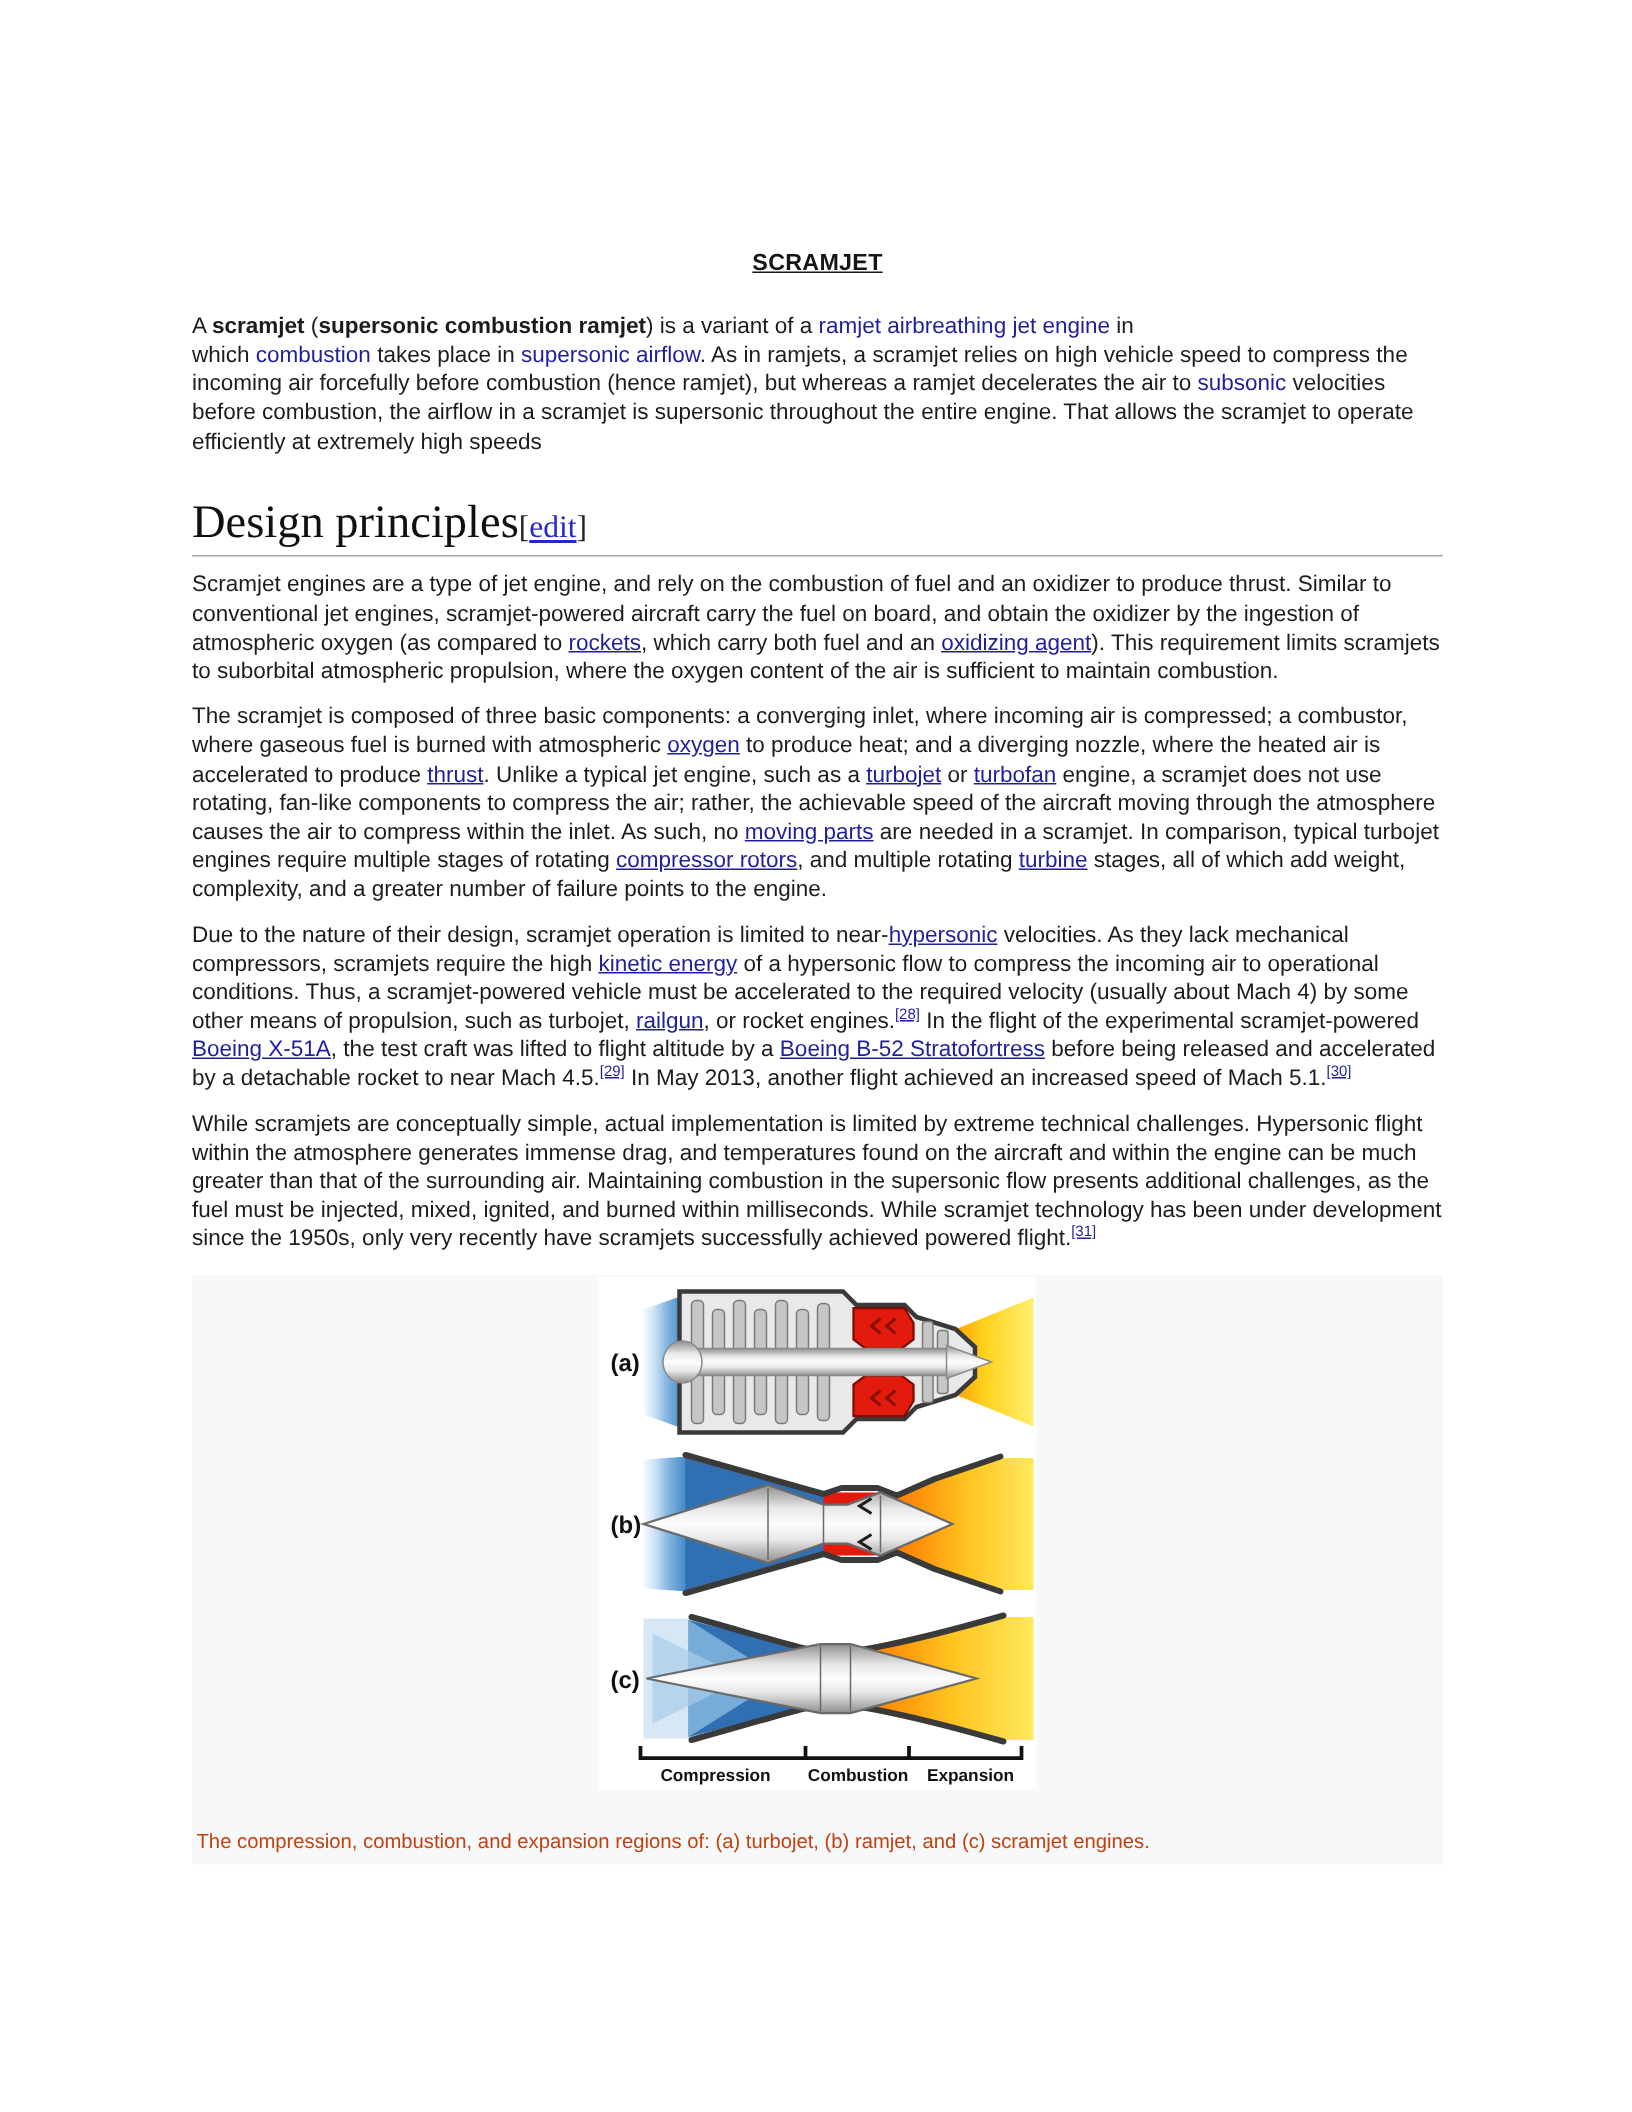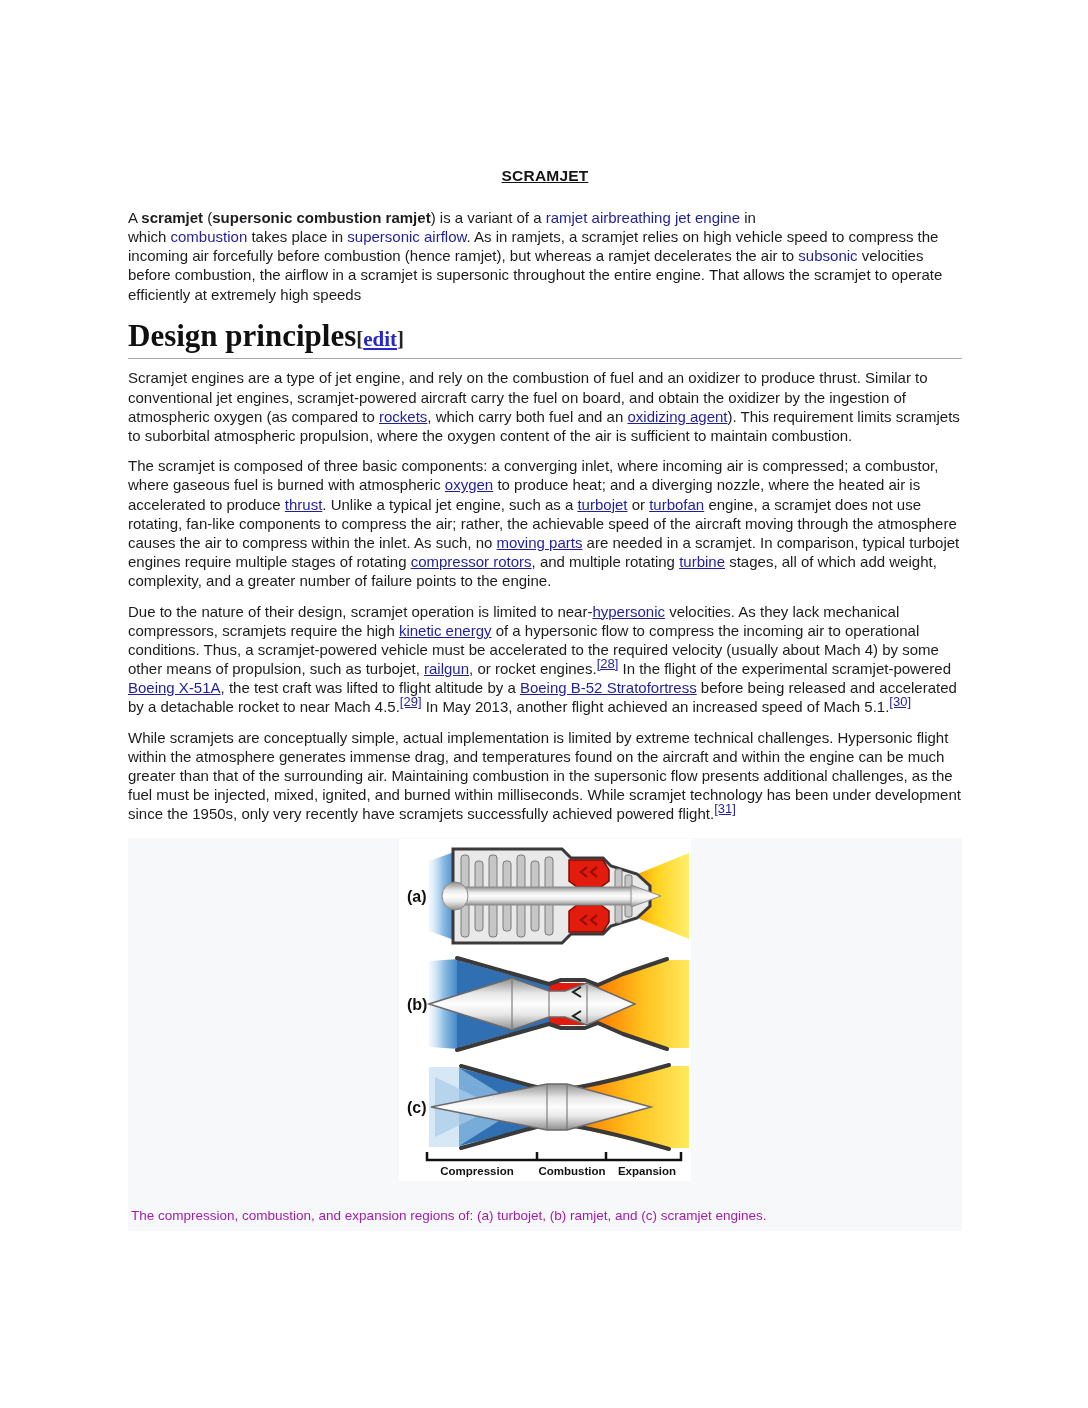--- a/index.html
+++ b/index.html
@@ -10,41 +10,41 @@
   .content{
     position:absolute;left:128px;top:166px;width:834px;
     font-family:"Liberation Sans",sans-serif;font-size:15px;line-height:1.28;color:#1c1c1c;
   }
   .doc-title{
     text-align:center;font-weight:bold;text-decoration:underline;
     font-size:15.5px;margin:0 0 22px 0;letter-spacing:.2px;color:#151515;
   }
   p.body{margin:0 0 11px 0;}
   h2.section{
-    font-family:"Liberation Serif",serif;font-weight:700;font-size:31px;color:#101010;
-    margin:12px 0 9px 0;padding:0 0 3px 0;border-bottom:1px solid var(--rule);
+    font-family:"Liberation Serif",serif;font-weight:400;font-size:31px;color:#101010;
+    margin:24px 0 9px 0;padding:0 0 3px 0;border-bottom:1px solid var(--rule);
   }
   h2.section .edit-wrap{font-size:21px;font-family:"Liberation Serif",serif;}
   .edit-bracket{color:#232323;}
   a.edit-link{color:var(--link-bright);text-decoration:underline;cursor:pointer;}
   .seg-p{}
   .seg-b{font-weight:bold;}
   .seg-i{}
   a.seg-l{color:var(--link);text-decoration:none;cursor:pointer;}
   a.seg-lu{color:var(--link);text-decoration:underline;cursor:pointer;text-align:right;}
   a.seg-sup{
-    color:var(--link);text-decoration:underline;font-size:13px;
+    color:var(--link);text-decoration:underline;font-size:10px;
     vertical-align:super;line-height:0;cursor:pointer;
   }
   figure.thumb{
     margin:14px 0 0 0;background:var(--figbg);width:834px;padding:1px 0 7px 0;
   }
   .figimg{width:292px;margin:0 auto;background:#ffffff;font-size:0;}
   figcaption{
-    font-size:13.5px;color:#a21caf;padding:27px 0 0 3px;line-height:1.25;
+    font-size:13.5px;color:#c2410c;padding:27px 0 0 3px;line-height:1.25;
     font-family:"Liberation Sans",sans-serif;
   }
   svg text{font-family:"Liberation Sans",sans-serif;}
 </style>
 </head>
 <body>
 
 <div class="page">
   <div class="content">
 

